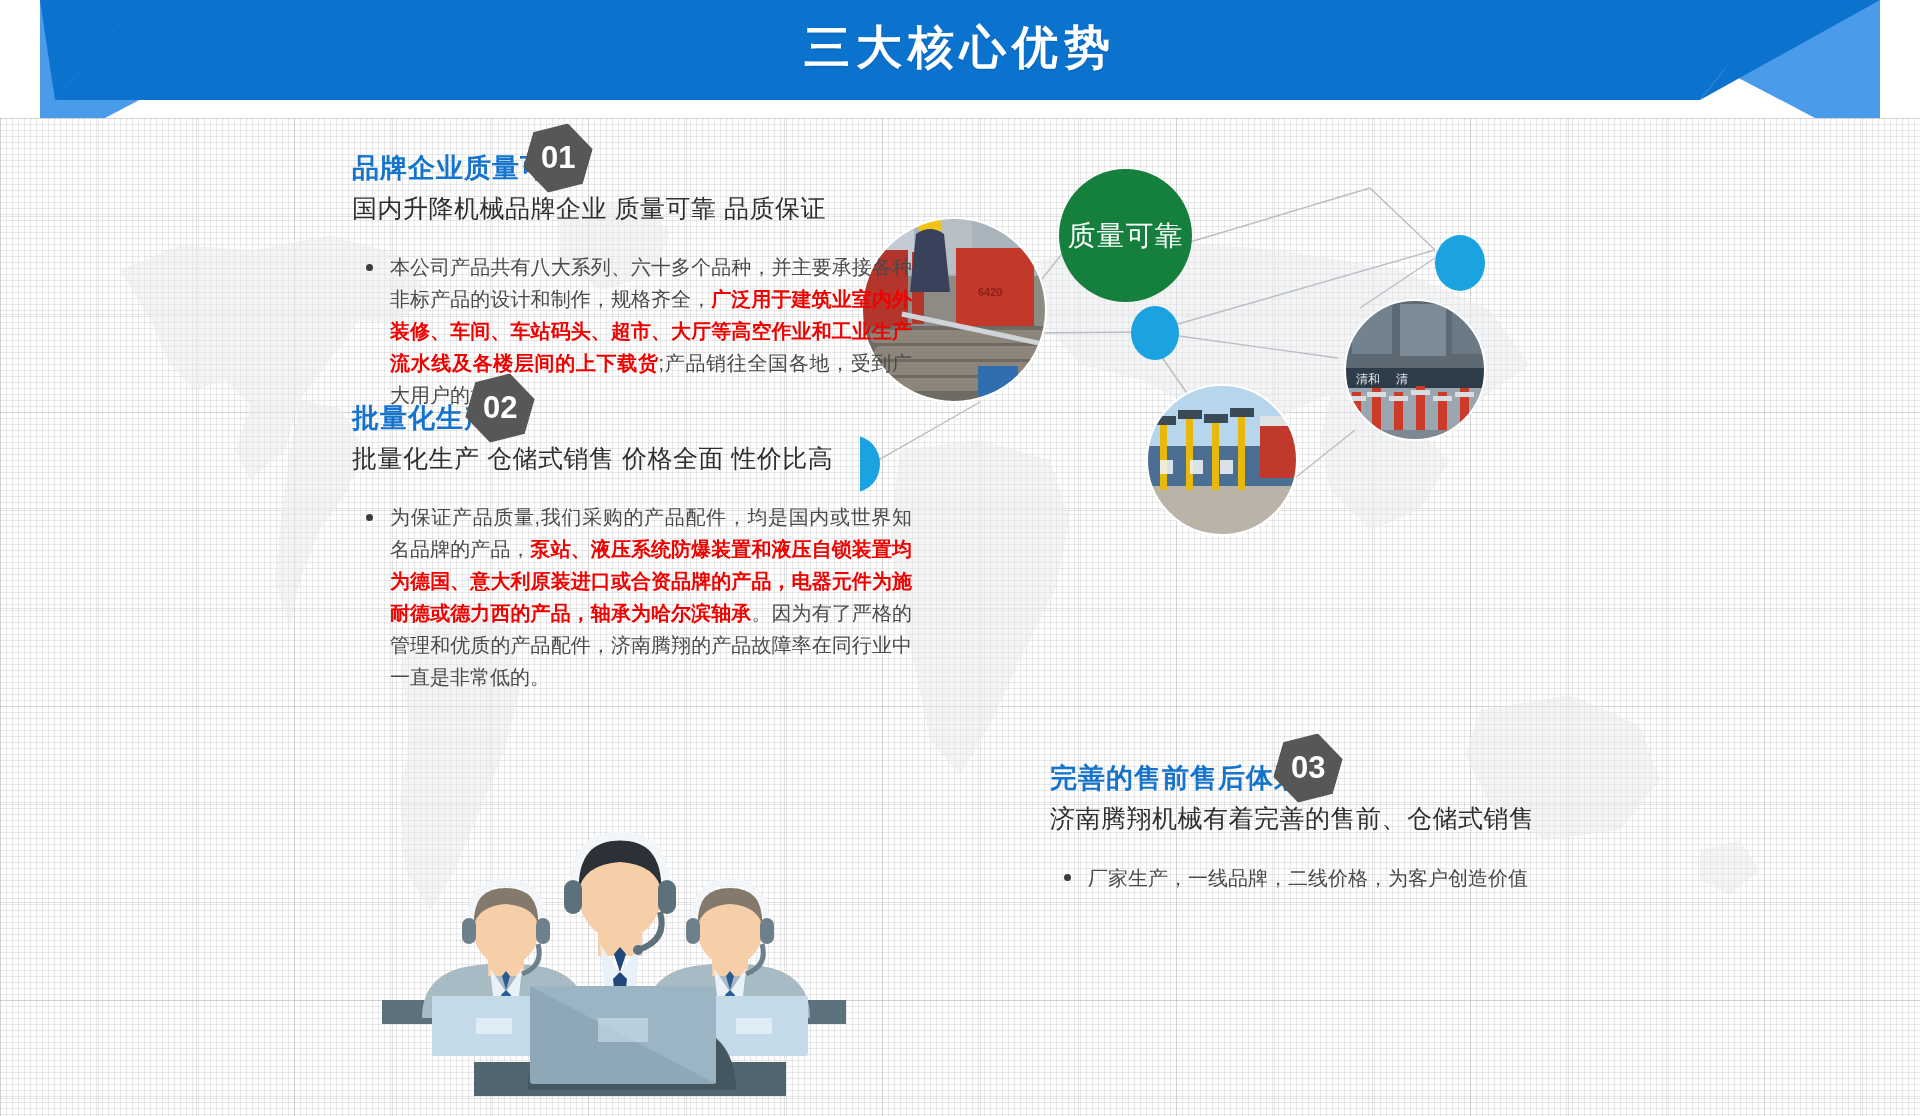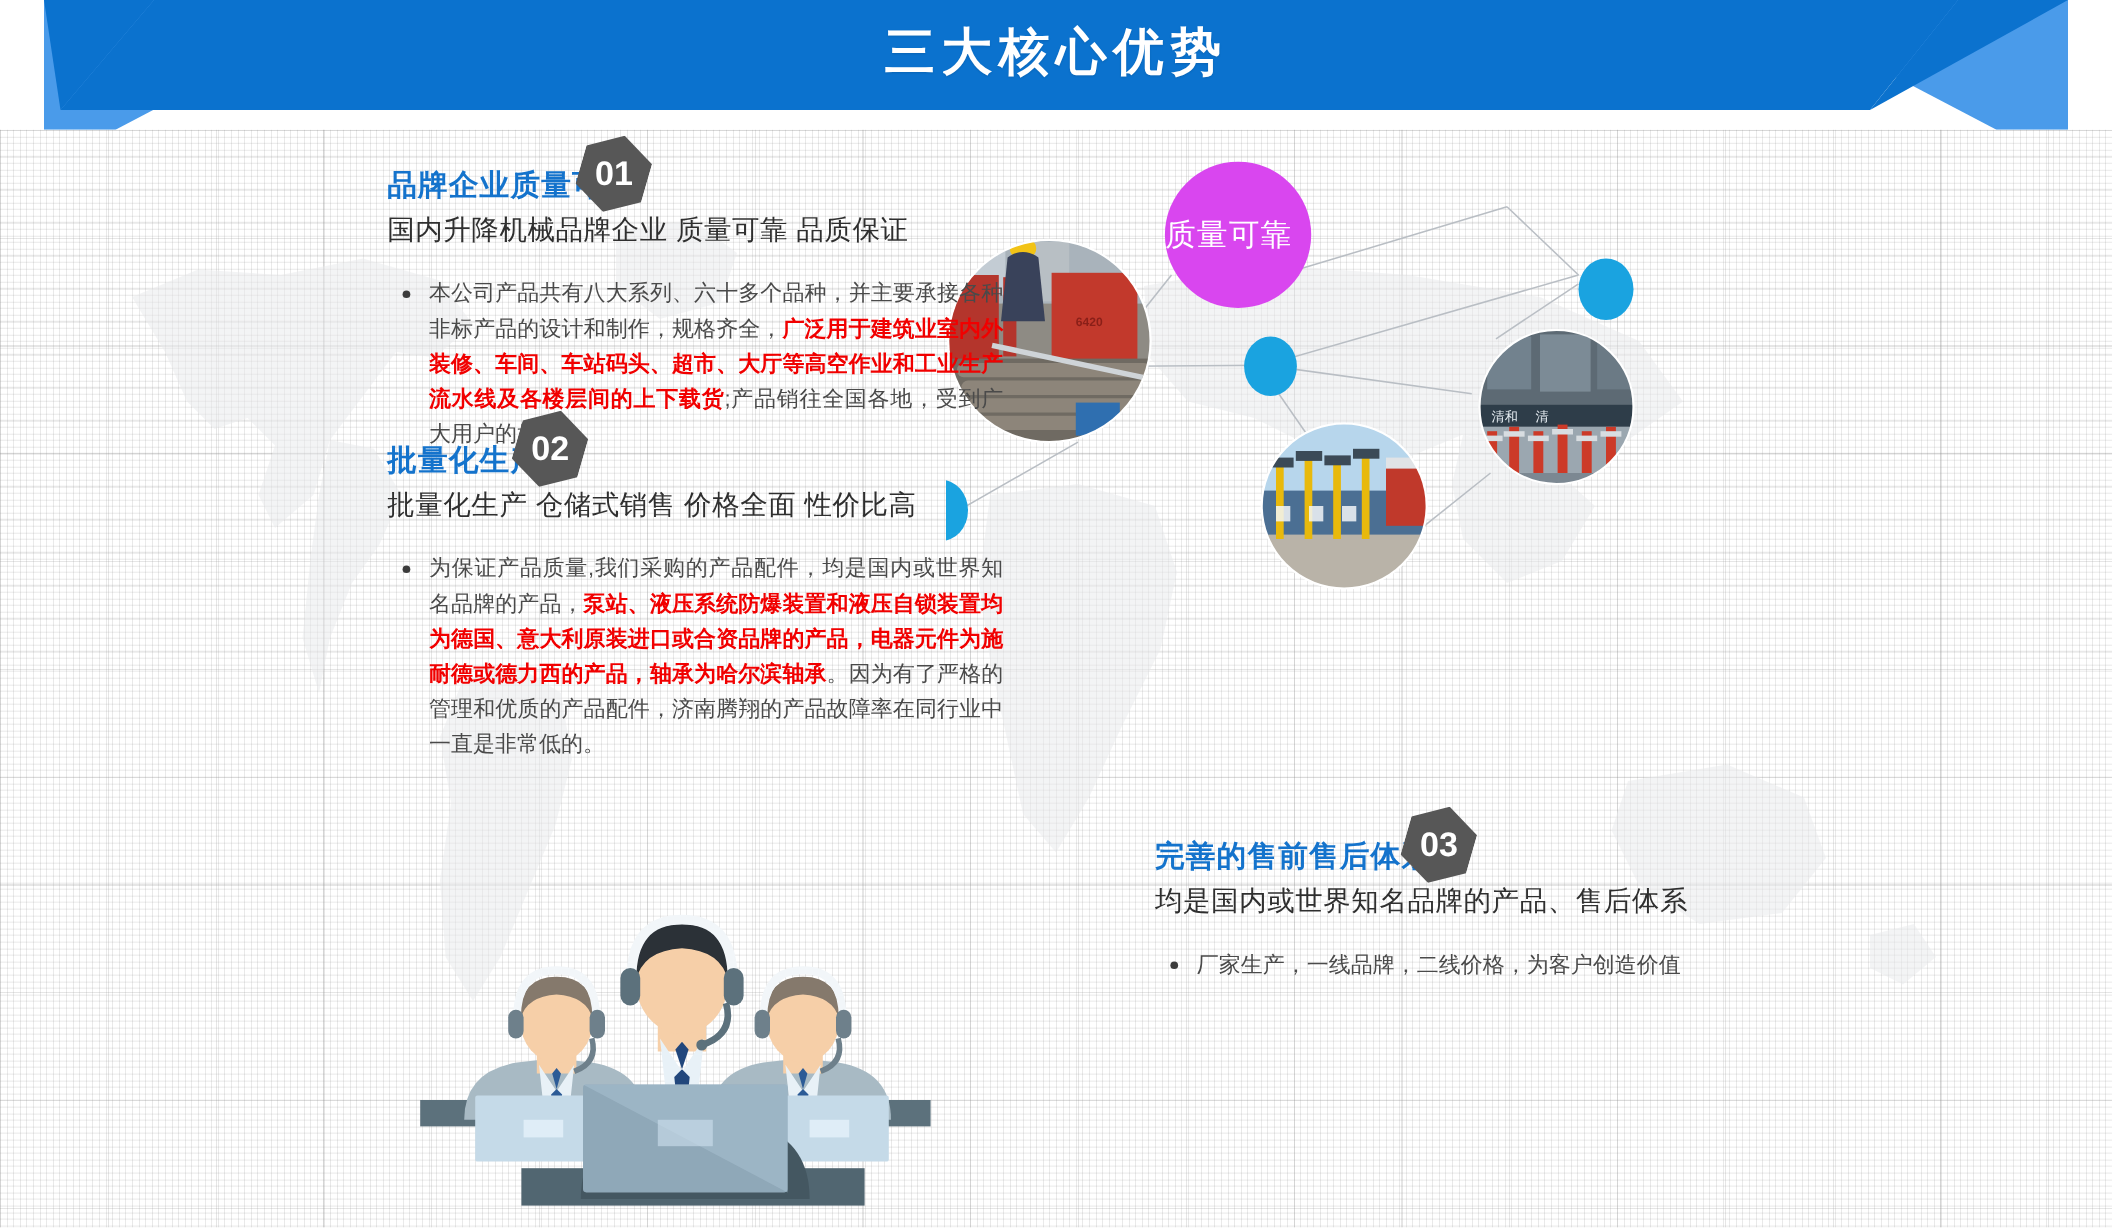--- a/index.html
+++ b/index.html
@@ -85,24 +85,24 @@
     width:7px; height:7px; border-radius:50%; background:#3c3c3c;
   }
   .hl{ color:#f10000; font-weight:bold; }
 
   
   #network{
     position:absolute; left:860px; top:130px; width:1060px; height:470px; z-index:4;
   }
 
   #blue-big{
-    position:absolute; left:1059px; top:147px;
+    position:absolute; left:1059px; top:169px;
     width:133px; height:133px; border-radius:50%;
-    background:#d946ef;
-    display:flex; align-items:center; justify-content:flex-start;
+    background:#15803d;
+    display:flex; align-items:center; justify-content:center;
     color:#fff; font-size:28px; letter-spacing:1px; z-index:6;
   }
 
   
   #callcenter{ position:absolute; left:370px; top:800px; width:500px; height:316px; z-index:5; }
 
   .col-right{ position:absolute; left:1050px; top:760px; width:560px; z-index:5; }
   .col-right ul.bullets li{ line-height:34px; margin-bottom:22px;font-family:Liberation Serif, serif; }
 </style>
 </head>
@@ -357,18 +357,18 @@
 </div>
 
 <div class="col-right">
   <div>
     <div class="sec-head">
       <span class="sec-title">完善的售前售后体系</span>
       <div class="hexbadge" style="left:222px; top:-28px;">
         <span>03</span>
       </div>
     </div>
-    <div class="sec-sub">均是国内或世界知名品牌的产品、售后体系</div>
+    <div class="sec-sub">济南腾翔机械有着完善的售前、仓储式销售</div>
     <ul class="bullets">
       <li><span><span>厂家生产，一线品牌，二线价格，为客户创造价值</span></span></li>
     </ul>
   </div>
 </div>
 
 </body></html>

